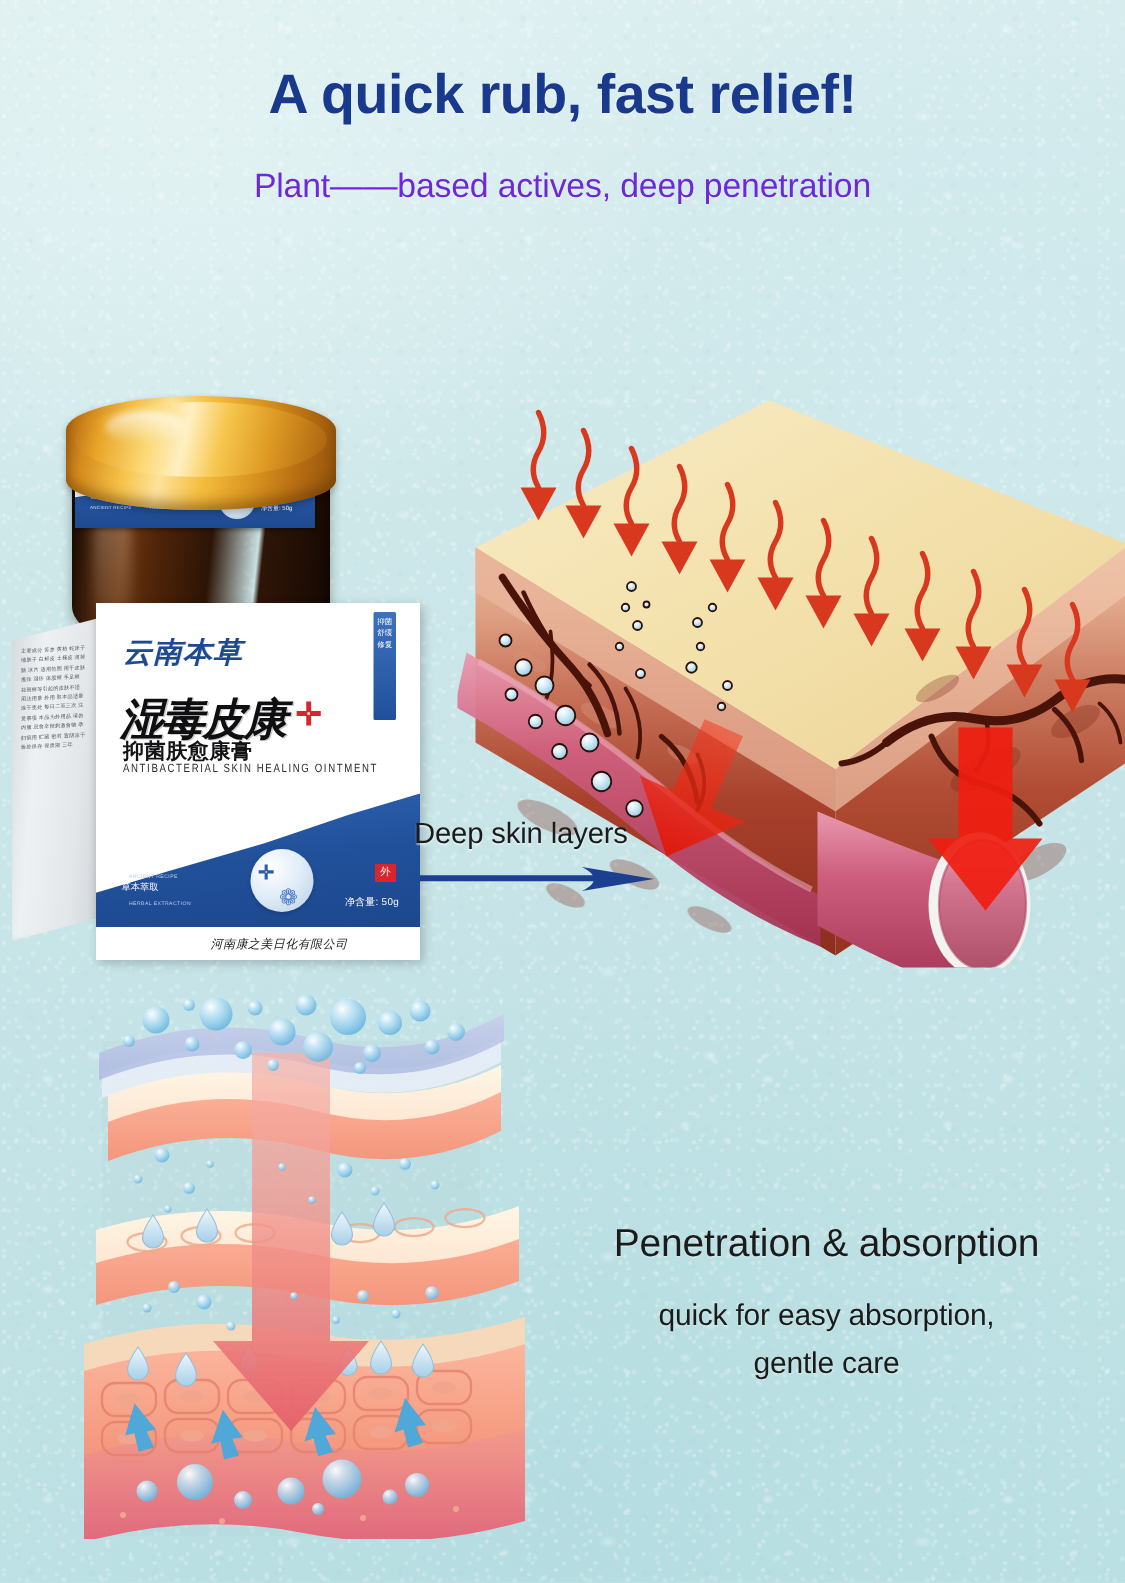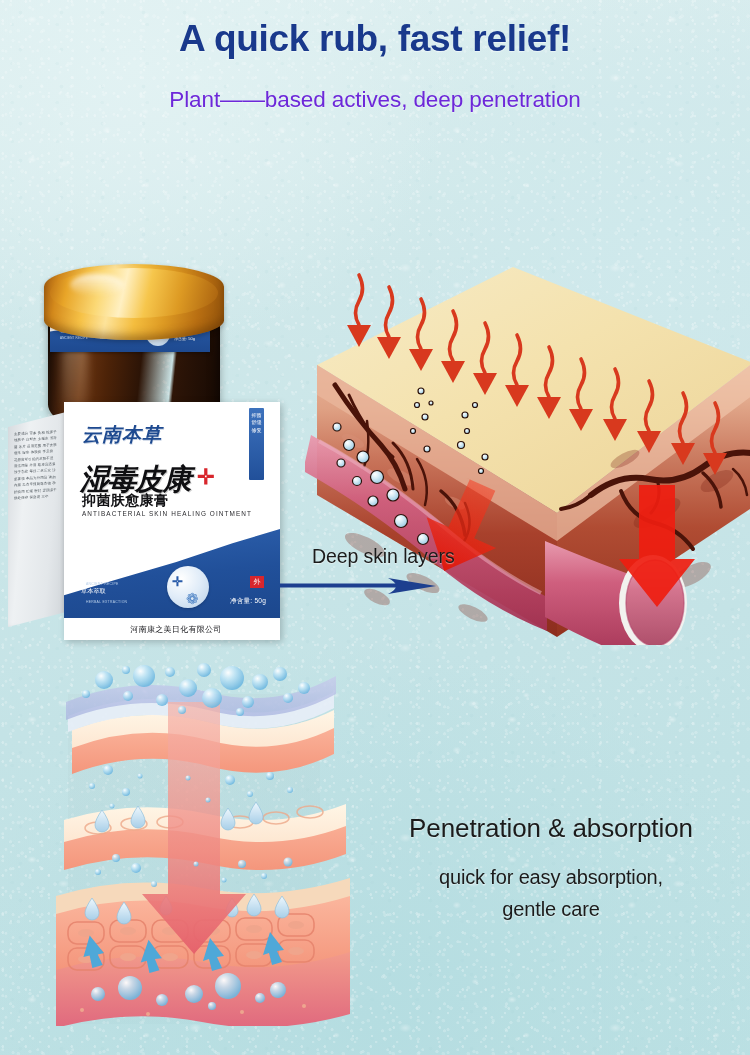--- a/index.html
+++ b/index.html
@@ -56,21 +56,21 @@
 
   
   #headings { position:absolute; top:0; left:0; width:750px; z-index:6; text-align:center; }
   .h-line {
     font-weight:bold;
     font-size:37px;
     line-height:46px;
     letter-spacing:-.3px;
     text-shadow:0 1px 1px rgba(255,255,255,.5);
   }
-  #head-1 { margin-top:16px; }
+  #head-1 { margin-top:40px; }
   #head-2 { margin-top:2px; }
   #subhead {
     margin-top:24px;
     font-size:22.5px;
     line-height:28px;
     font-weight:400;
     letter-spacing:-.1px;
     text-shadow:0 1px 1px rgba(255,255,255,.45);
   }
 
@@ -215,21 +215,21 @@
     background:radial-gradient(circle at 34% 30%,#ffffff 0%,#e0ecf8 48%,#b9cfe6 100%);
     box-shadow:0 1px 3px rgba(0,0,0,.2);
   }
   .bf-seal-c { position:absolute; left:108px; bottom:52px; font-size:13px; color:#2a5caa; font-weight:bold; line-height:13px; }
   .bf-seal-l { position:absolute; left:122px; bottom:34px; font-size:15px; color:#4a80c4; line-height:15px; }
   .bf-wai {
     position:absolute; right:16px; bottom:52px; width:14px; height:12px;
     background:#d8262c; color:#fff; font-size:7px; text-align:center; line-height:12px;
   }
   .bf-qty { position:absolute; right:14px; bottom:34px; font-size:6.6px; color:#fff; letter-spacing:.2px; }
-  .bf-mfr { position:absolute; left:4px; bottom:5px; width:100%; text-align:center; font-size:8px; color:#1b1b1f; letter-spacing:.3px; }
+  .bf-mfr { position:absolute; left:14px; bottom:5px; width:100%; text-align:center; font-size:8px; color:#1b1b1f; letter-spacing:.3px;font-style:italic; }
 
   
   #deep-label { position:absolute; left:276px; top:545px; z-index:6; }
   #deep-label .dl-text {
     font-size:19.5px; color:#1b1b1b; letter-spacing:-.1px;
     text-shadow:0 1px 1px rgba(255,255,255,.5);
   }
   #deep-label .dl-arrow { margin-top:9px; margin-left:4px; display:block; }
 
   
@@ -475,21 +475,21 @@
     </g>
 
     <g>
       <polygon points="140,236 172,236 172,288 196,288 158,330 120,288 144,288 144,236" fill="url(#bigarrow-g)" transform="rotate(24 158 284)"></polygon>
       <polygon points="344,256 380,256 380,330 400,330 362,378 324,330 344,330" fill="#ef1d10" opacity=".92" transform="translate(-10 -16)"></polygon>
     </g>
   </svg>
 </div>
 
 <div id="deep-label">
-  <div class="dl-text" style="color: rgb(27, 27, 27); margin-left: 36px;">Deep skin layers</div>
+  <div class="dl-text" style="color: rgb(27, 27, 27);">Deep skin layers</div>
   <svg class="dl-arrow" width="158" height="18" viewBox="0 0 158 18">
     <path d="M0 8.5 L120 8.5" stroke="#1d3f8f" stroke-width="4"></path>
     <path d="M108 1 L156 9 L108 17 q16 -8 0 -16 z" fill="#1d3f8f"></path>
   </svg>
 </div>
 
 <div id="skin-layers">
   <svg width="320" height="368" viewBox="0 0 320 368">
     <defs>
       <linearGradient id="sl-top" x1="0" y1="0" x2="0" y2="1">

